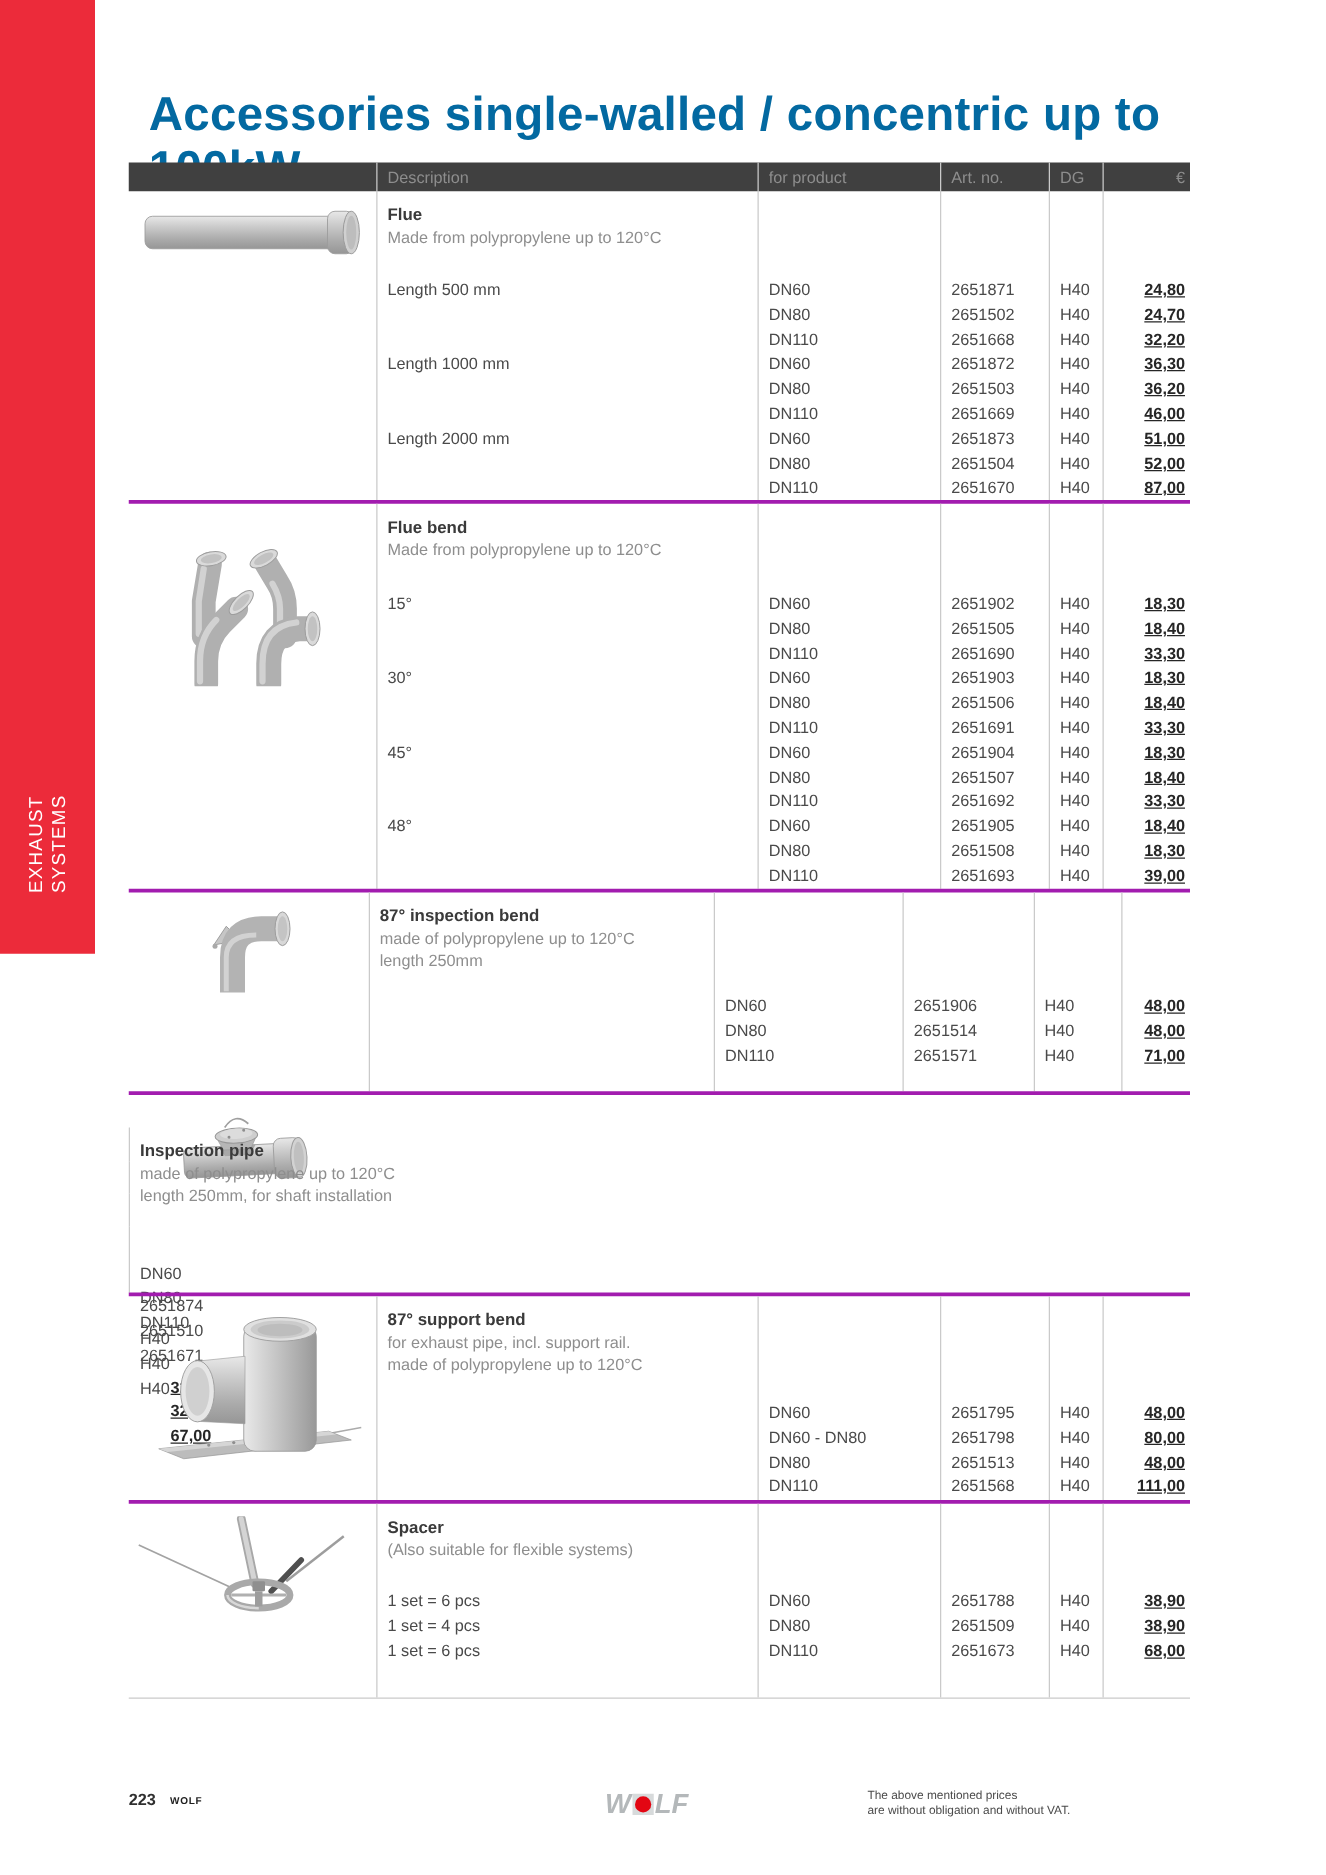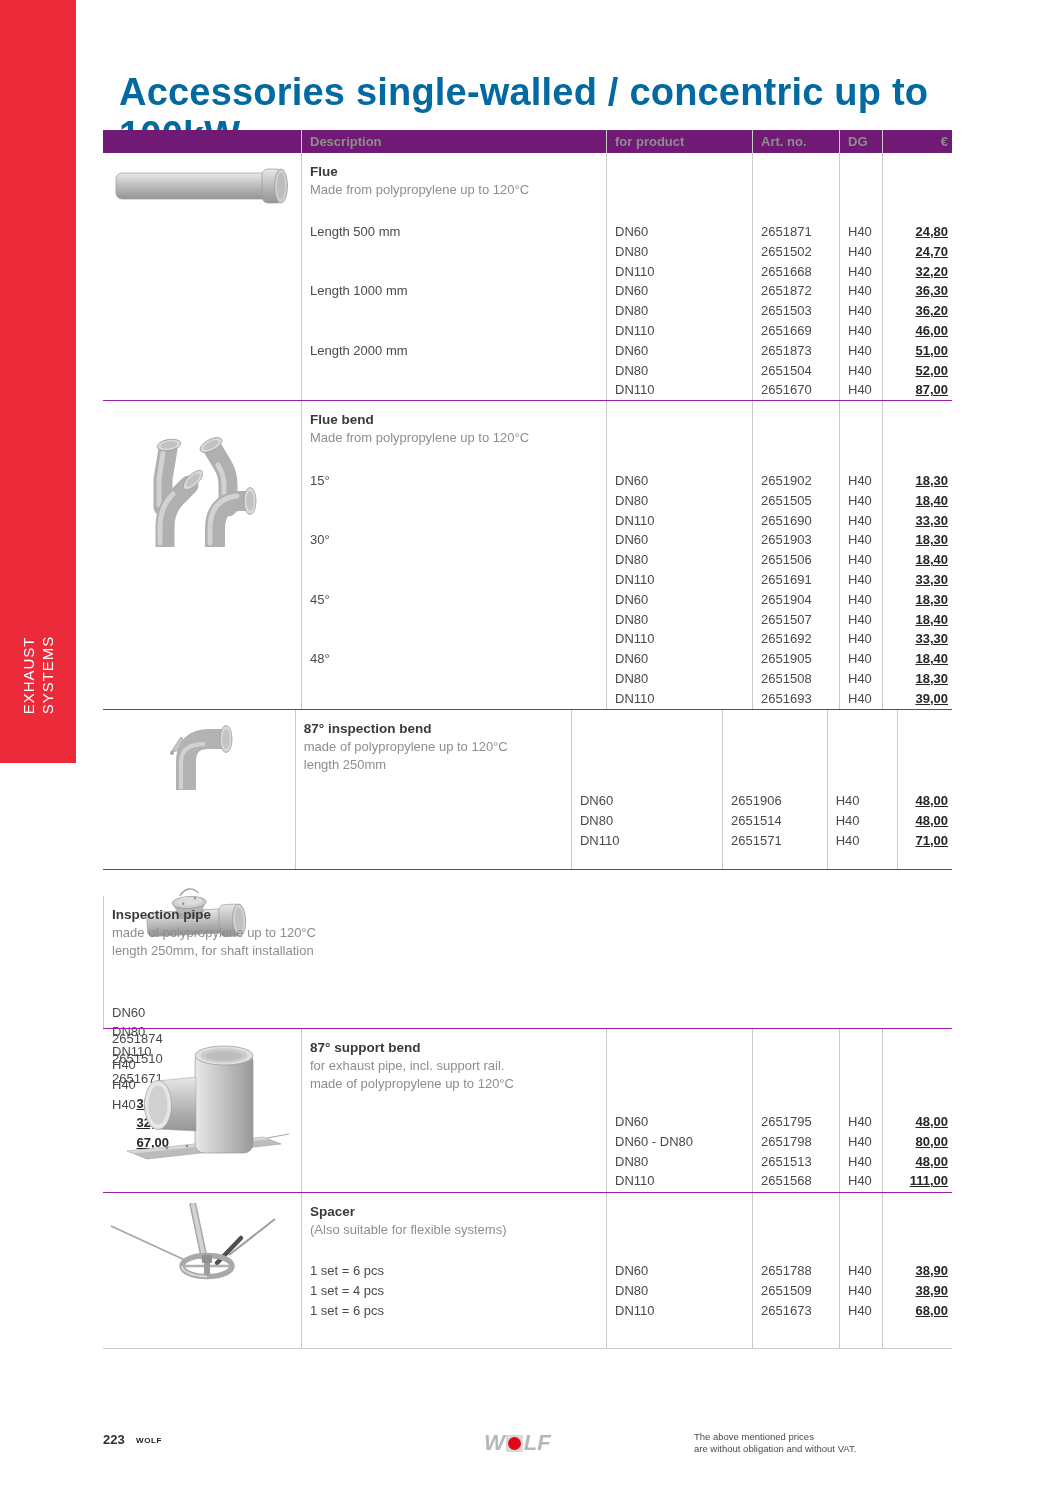--- a/index.html
+++ b/index.html
@@ -12,35 +12,35 @@
                   display:flex; align-items:center; justify-content:center; }
   .v-label { transform:rotate(-90deg); color:#fff; font-size:15px; line-height:19px;
              letter-spacing:1px; white-space:nowrap; }
 
   
   .title { position:absolute; left:103px; top:55px; margin:16px; font-size:38px; font-weight:bold;
            color:#0369a1; letter-spacing:0.2px; }
 
   
   .table { position:absolute; left:103px; top:130px; width:849px; }
-  .thead { height:23px; background:#701a75; display:flex; align-items:center;
-           color:#8d8d8d; font-size:13px;font-weight:bold; }
+  .thead { height:23px; background:#404040; display:flex; align-items:center;
+           color:#8d8d8d; font-size:13px; }
   .cell { box-sizing:border-box; height:100%; position:relative; }
   .c-img   { width:198px; }
   .c-desc  { width:305px; border-left:1px solid #cacaca; }
   .c-prod  { width:146px; border-left:1px solid #cacaca; }
   .c-art   { width:87px;  border-left:1px solid #cacaca; }
   .c-dg    { width:43px;  border-left:1px solid #cacaca; }
   .c-price { width:70px;  border-left:1px solid #cacaca; }
   .thead .cell { display:flex; align-items:center; padding-left:8px; }
   .thead .c-price { justify-content:flex-end; padding-right:4px; padding-left:0; }
 
   #sections { border-bottom:1px solid #cacaca; }
   .section { display:flex; position:relative; }
-  .section + .section { border-top:1px solid #a21caf; }
+  .section + .section { border-top:3px solid #a21caf; }
 
   .sec-info { position:absolute; top:10px; left:8px; right:4px; }
   .sec-title { font-size:13.5px; font-weight:bold; color:#3a3a3a; line-height:18px; white-space:nowrap; }
   .sec-sub { font-size:13px; color:#8e8e8e; line-height:18px; white-space:nowrap; }
 
   .rows { position:absolute; left:0; right:0; }
   .rows .r { height:19.8px; line-height:19.8px; font-size:13px; color:#4a4a4a;
              padding-left:8px; white-space:nowrap; overflow:visible; }
   .rows-price .r { text-align:right; padding-left:0; padding-right:4px;
                    font-weight:bold; color:#262626;text-decoration:underline; }

